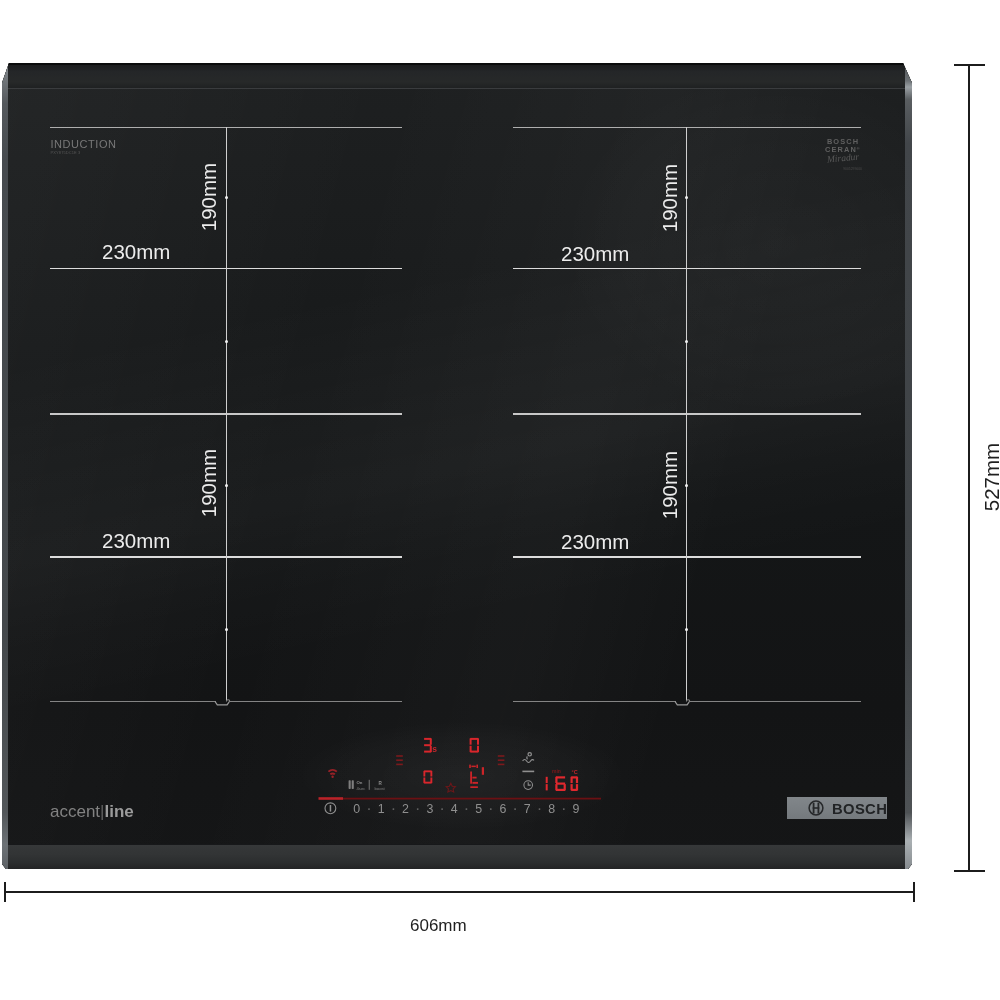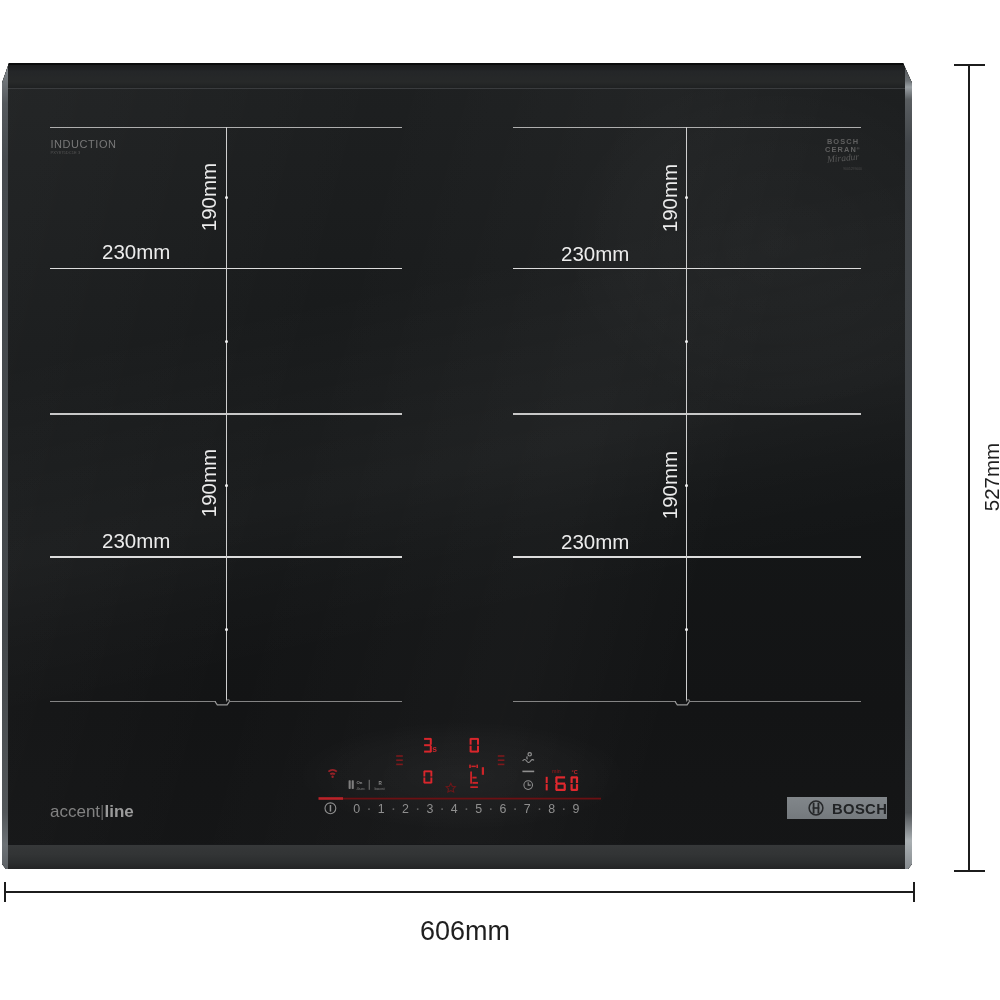--- a/index.html
+++ b/index.html
@@ -270,21 +270,21 @@
 
   <div class="abs" style="left:45px;top:3.5px;font-size:14.8px;font-weight:bold;letter-spacing:0.35px;color:#212325;">BOSCH</div>
 </div>
 
 <div class="abs" style="left:5px;top:891.2px;width:910px;height:1.8px;background:#1c1c1c;"></div>
 
 <div class="abs" style="left:4.2px;top:882px;width:1.8px;height:20px;background:#1c1c1c;"></div>
 
 <div class="abs" style="left:913px;top:882px;width:1.8px;height:20px;background:#1c1c1c;"></div>
 
-<div class="abs" style="left:410px;top:915.5px;width:100px;text-align:right;font-size:27px;color:#1f1f1f;">606mm</div>
+<div class="abs" style="left:410px;top:915.5px;width:100px;text-align:left;font-size:17px;color:#1f1f1f;">606mm</div>
 
 <div class="abs" style="left:968.2px;top:65px;width:1.8px;height:806px;background:#1c1c1c;"></div>
 
 <div class="abs" style="left:953.5px;top:64.2px;width:31px;height:1.8px;background:#1c1c1c;"></div>
 
 <div class="abs" style="left:953.5px;top:869.8px;width:31px;height:1.8px;background:#1c1c1c;"></div>
 
 <div class="abs" style="left:941.5px;top:465px;width:100px;text-align:center;font-size:20.5px;color:#1f1f1f;transform:rotate(-90deg);transform-origin:center;">527mm</div>
 
 </body></html>

